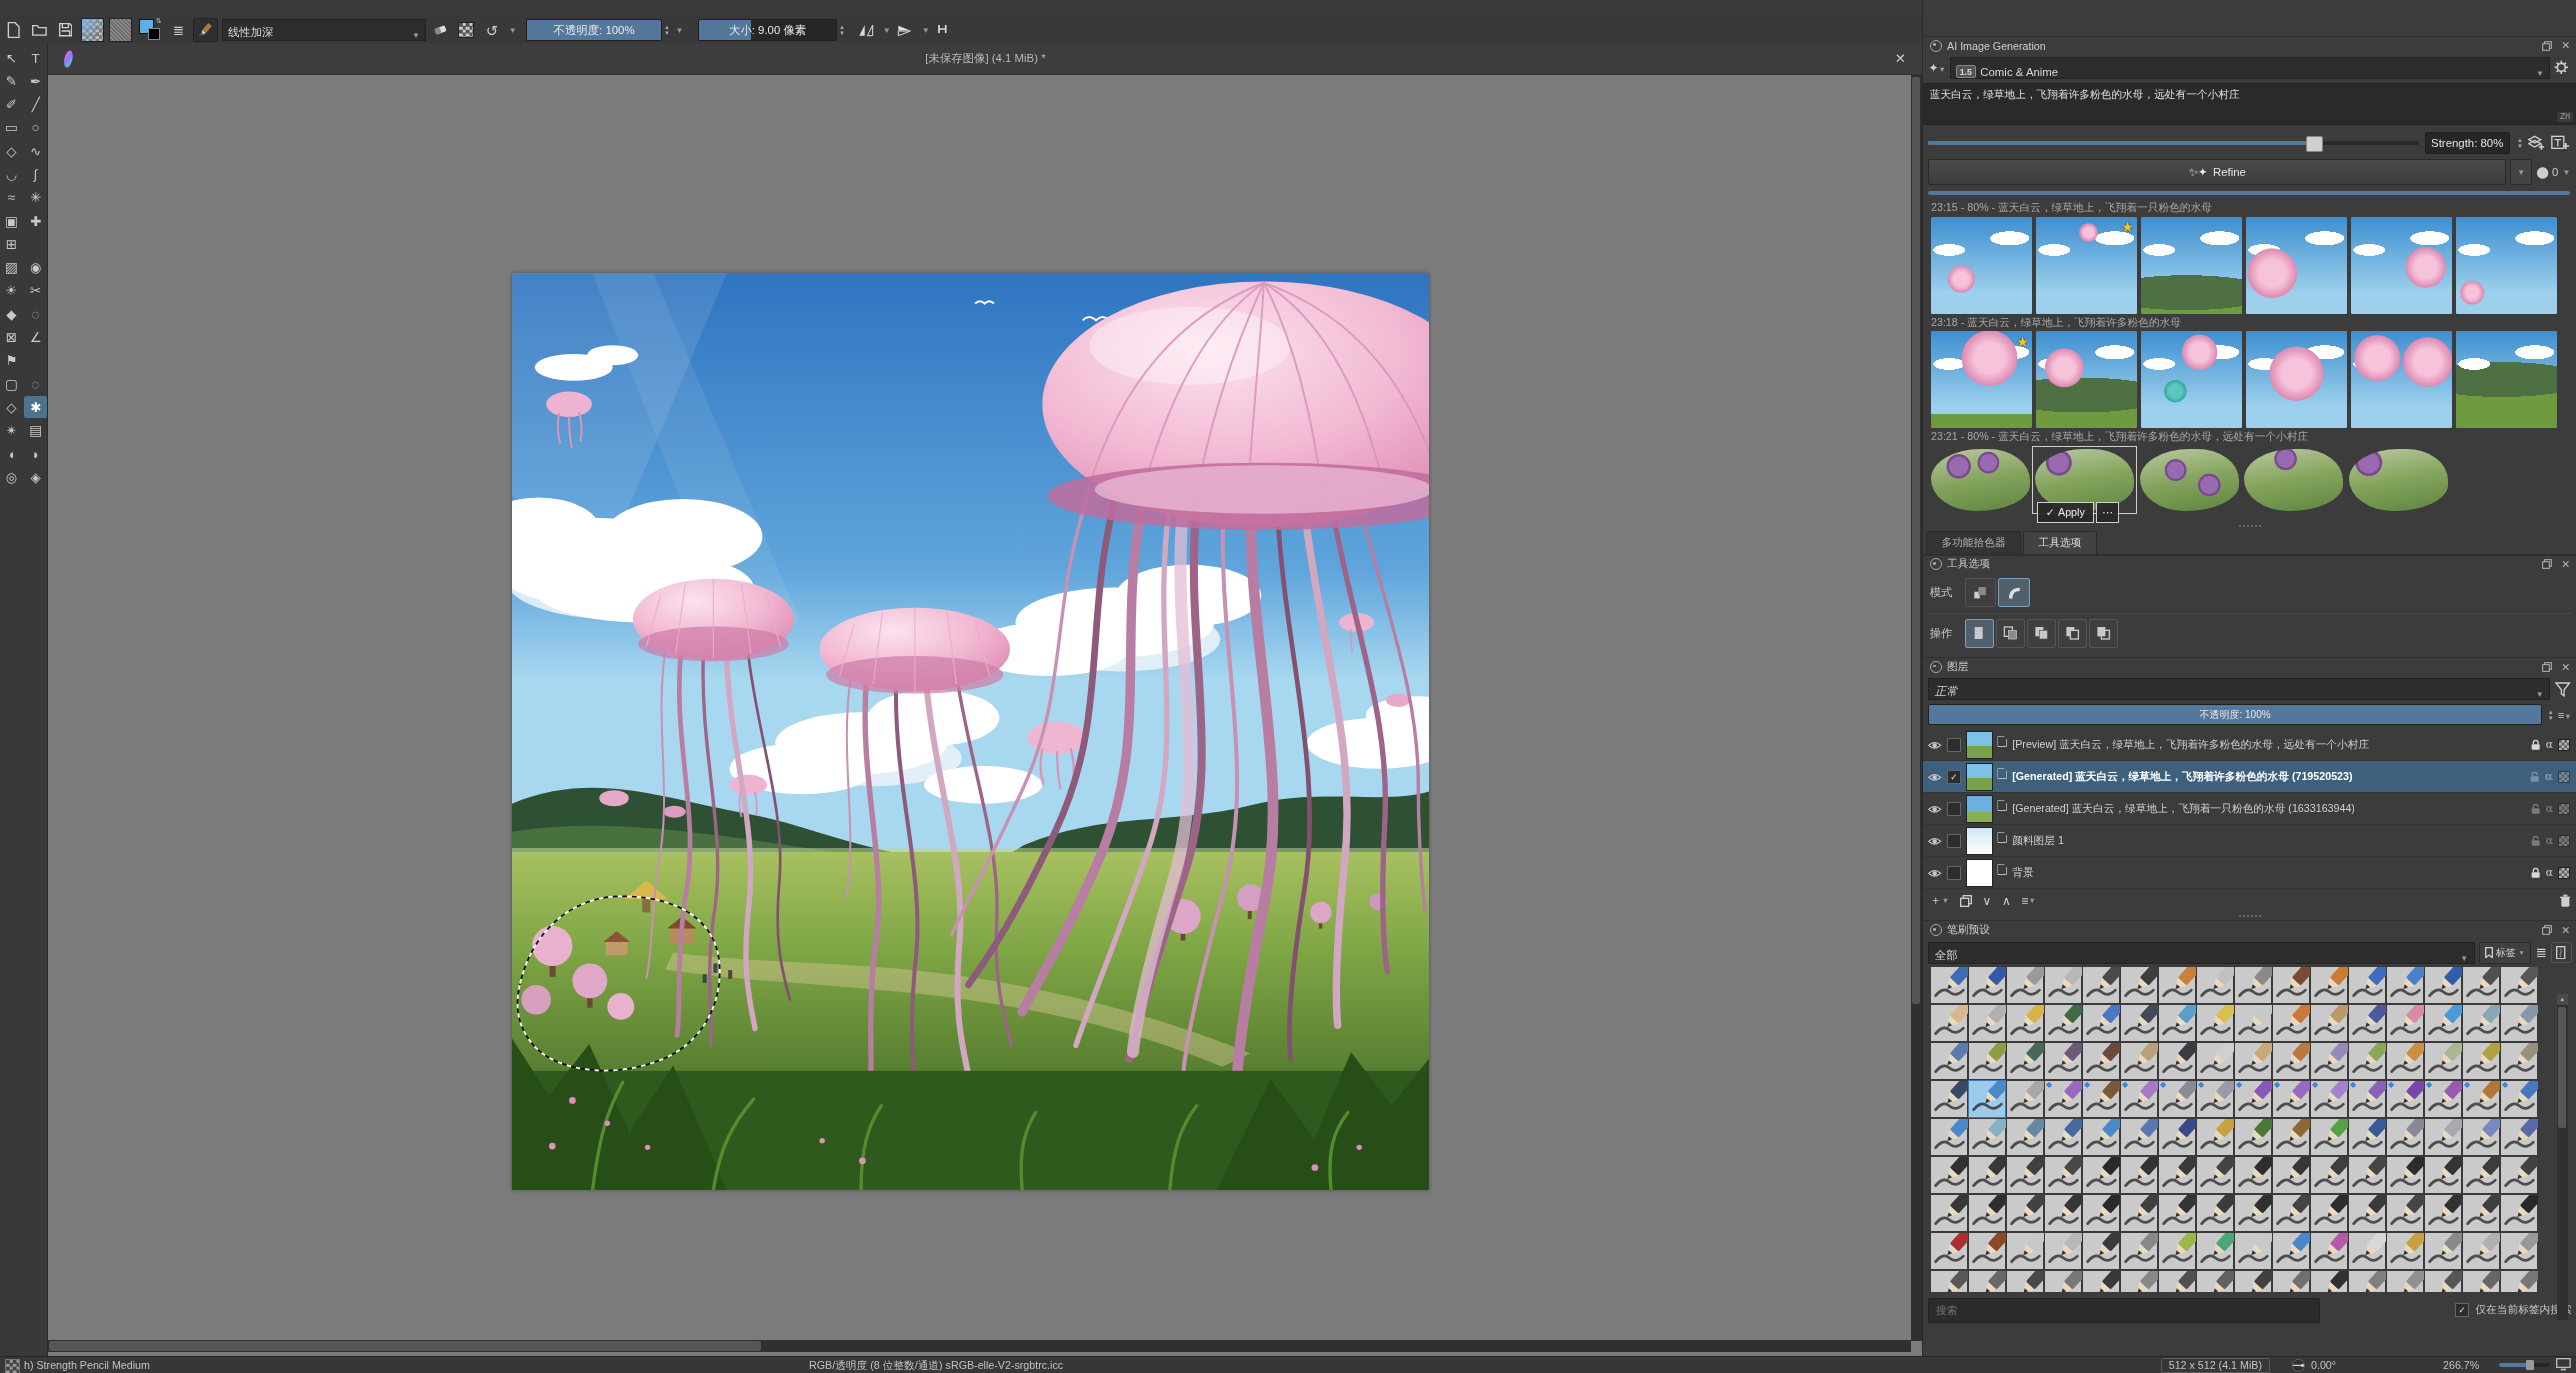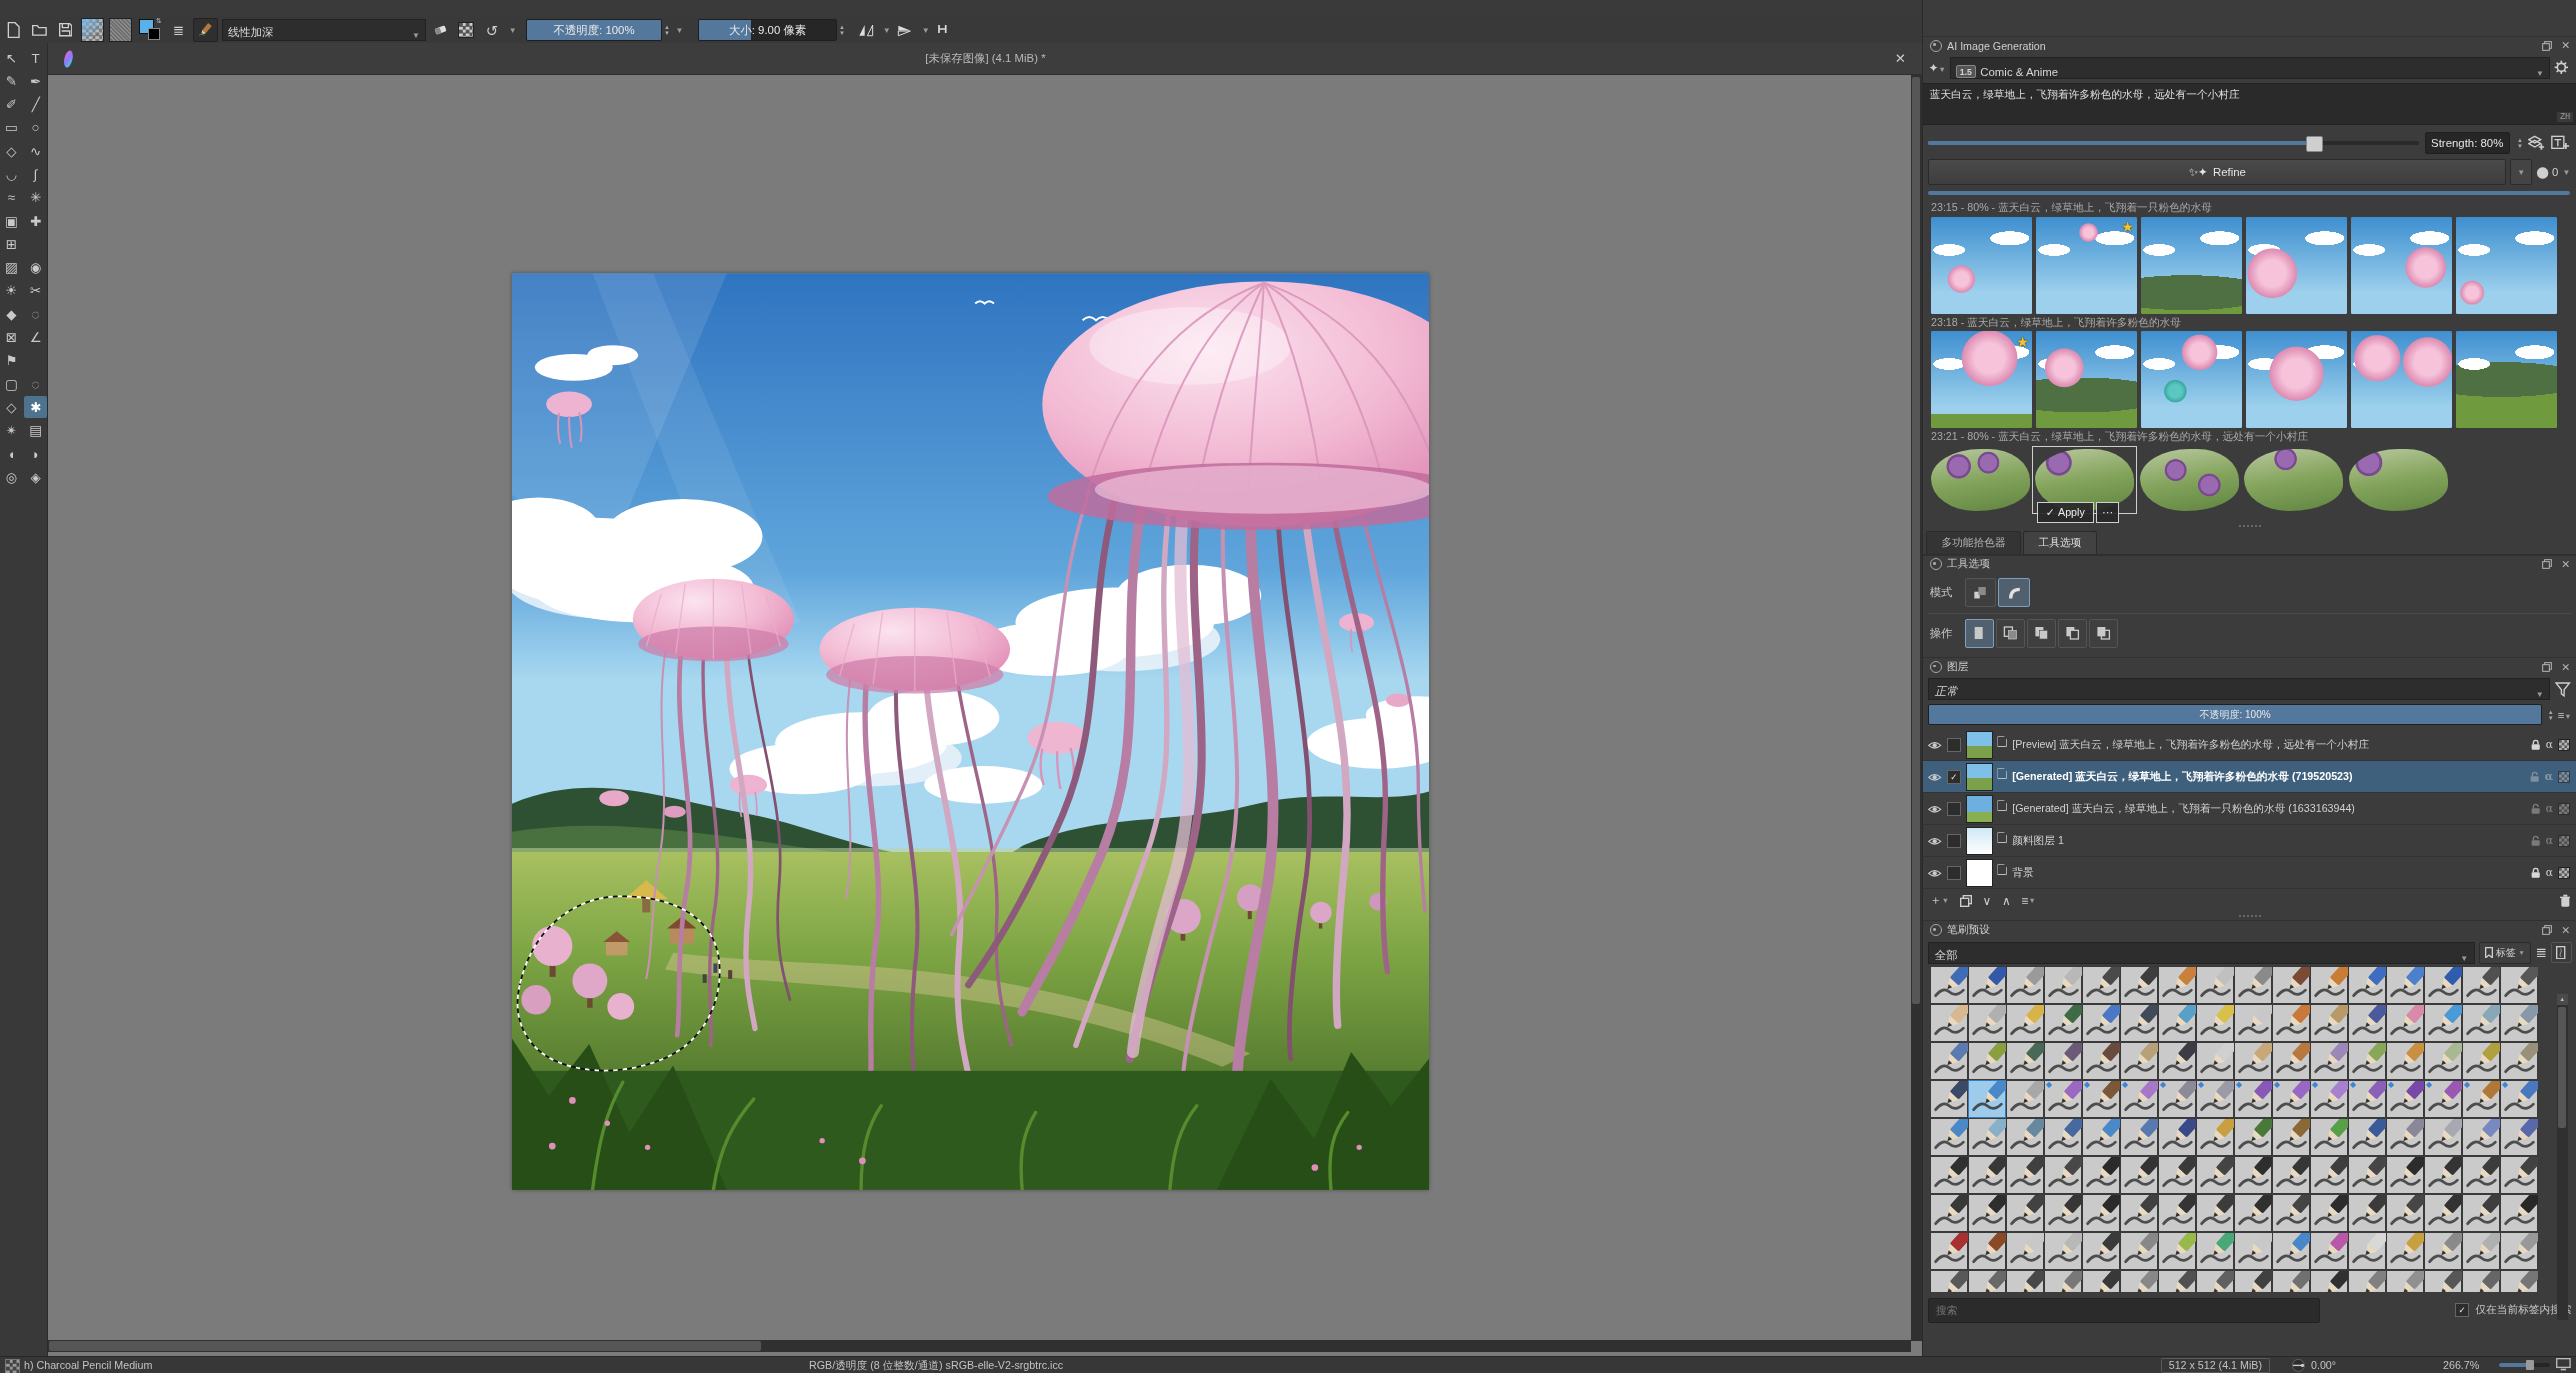--- a/index.html
+++ b/index.html
@@ -1990,21 +1990,21 @@
     <div class="row" style="padding:5.4px 5.4px 0 5.4px;gap:6.7px;">
       <input style="flex: 0 0 376px; height: 23px; background: rgb(43, 43, 43); border: 0.7px solid rgb(34, 34, 34); border-radius: 2px; color: rgb(208, 208, 208); font-size: 10.7px; padding: 0px 6.7px; font-family: inherit;" placeholder="搜索">
       <span style="flex:1;"></span>
       <div class="chk" style="margin:0;">✓</div>
       <span style="font-size:10.7px;color:#c9c9c9;white-space:nowrap;">仅在当前标签内搜索</span>
     </div>
   </div>
 
   <div id="statusbar" class="abs">
     <div style="position:absolute;left:5.4px;top:2px;width:12.8px;height:12.8px;border:0.7px solid #777;background:conic-gradient(#999 25%,#444 0 50%,#999 0 75%,#444 0);background-size:6.7px 6.7px;"></div>
-    <span style="position:absolute;left:24px;top:2px;">h) Charcoal Pencil Medium</span>
+    <span style="position:absolute;left:24px;top:2px;">h) Strength Pencil Medium</span>
     <span style="position:absolute;left:809px;top:2px;">RGB/透明度 (8 位整数/通道)  sRGB-elle-V2-srgbtrc.icc</span>
     <div style="position:absolute;left:2161px;top:0.7px;height:13.4px;border:0.7px solid #5a5a5a;border-radius:1.3px;padding:0 6.7px;display:flex;align-items:center;">
       <span>512 x 512 (4.1 MiB)</span>
       </div>
     <svg style="position:absolute;left:2291px;top:1.3px;" width="14.8" height="14.8" viewBox="0 0 22 22">
       <circle cx="11" cy="11" r="9" fill="#2e2e2e" stroke="#777"></circle>
         <line x1="3" y1="11" x2="19" y2="11" stroke="#ccc" stroke-width="2"></line>
         <circle cx="17" cy="11" r="2.5" fill="#ccc"></circle>
       </svg>
     <span style="position:absolute;left:2311px;top:2px;">0.00°</span>

